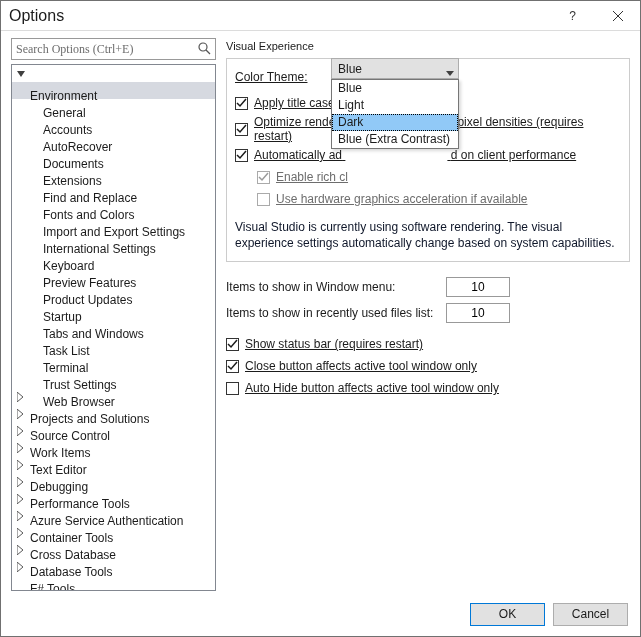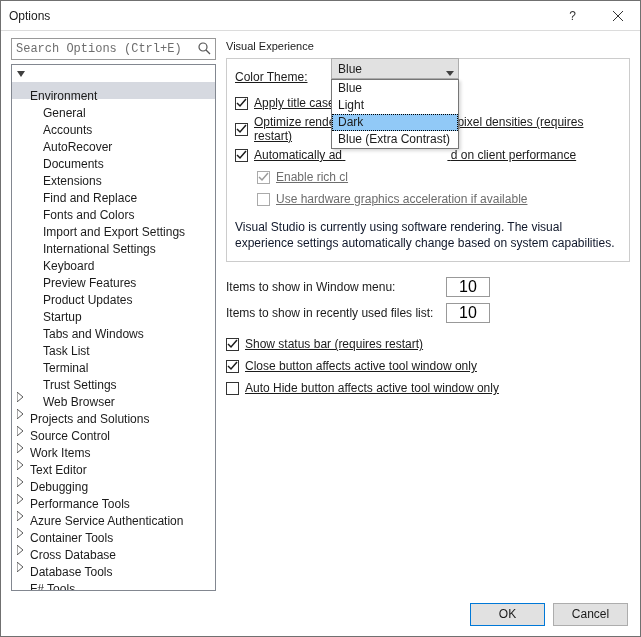--- a/index.html
+++ b/index.html
@@ -16,21 +16,21 @@
     overflow: hidden;
   }
   
   .titlebar {
     height: 30px;
     display: flex;
     align-items: center;
     padding: 0 0 0 8px;
     border-bottom: 1px solid #dcdcdc;
   }
-  .titlebar .title { flex: 1; font-size: 12px; }
+  .titlebar .title { flex: 1; font-size: 16px; }
   .titlebar .tbtn {
     width: 45px; height: 30px;
     display: flex; align-items: center; justify-content: center;
     color: #333;
   }
   .titlebar .help { font-size: 12px; }
   .titlebar .close svg { width: 10px; height: 10px; }
   
   .content {
     position: absolute;
@@ -49,21 +49,21 @@
     position: relative;
     border: 1px solid #999;
     height: 22px;
     display: flex;
     align-items: center;
     margin-bottom: 4px;
     background: #fff;
   }
   .search-wrap input {
     border: none; outline: none;
-    font-family: Liberation Mono, monospace; font-size: 12px;
+    font-family: Liberation Serif, serif; font-size: 12px;
     padding: 0 22px 0 4px;
     width: 100%;
     height: 20px;
     color: #ec4899;
     background: transparent;
   }
   .search-wrap input::placeholder { color: #6d6d6d; }
   .search-wrap .mag {
     position: absolute; right: 4px; top: 3px;
   }
@@ -165,23 +165,23 @@
     line-height: 1.35;
   }
   .form-row {
     display: flex;
     align-items: center;
     height: 26px;
   }
   .form-row .lbl2 { width: 220px; }
   .numbox {
     border: 1px solid #999;
-    width: 44px; height: 20px;
+    width: 64px; height: 20px;
     text-align: center;
-    font-family: inherit; font-size: 16px;
+    font-family: inherit; font-size: 12px;
     padding: 0;
   }
   
   .footer {
     position: absolute;
     bottom: 0; left: 0; right: 0;
     height: 44px;
     display: flex;
     justify-content: flex-end;
     align-items: center;

